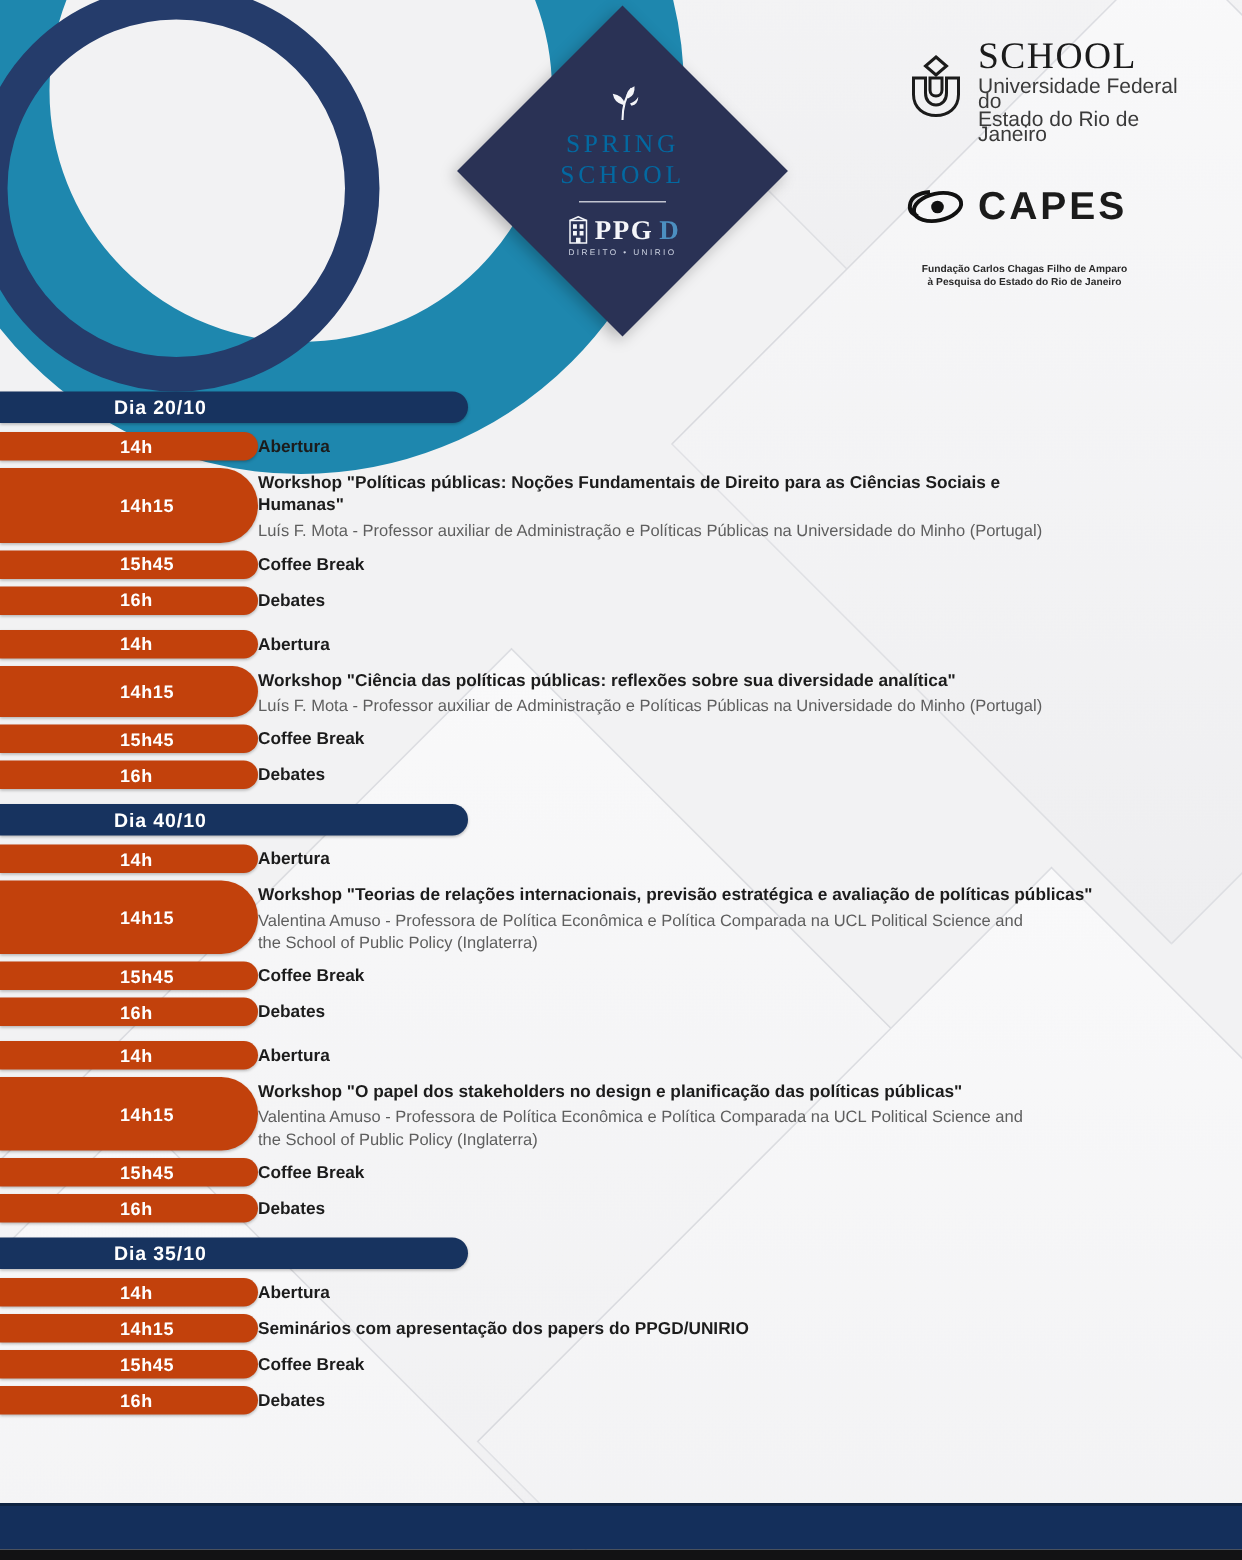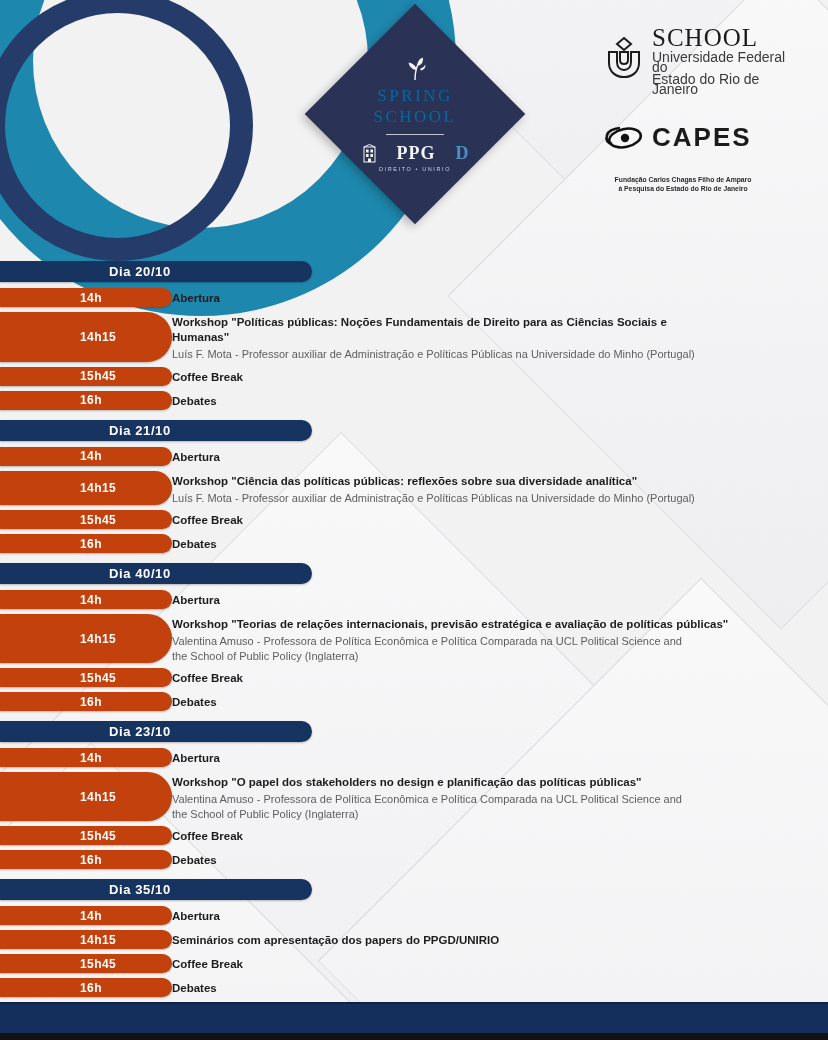--- a/index.html
+++ b/index.html
@@ -20,40 +20,40 @@
   .ring-navy{left:-18px;top:-10px;width:225px;height:225px;border:23px solid #253c6b;z-index:2;}
   
   .diamond{position:absolute;left:337px;top:36px;width:156px;height:156px;z-index:3;}
   .diamond-bg{position:absolute;inset:0;background:#2a3255;transform:rotate(45deg);
               box-shadow:0 4px 10px rgba(0,0,0,0.25);}
   .diamond-content{position:absolute;inset:0;display:flex;flex-direction:column;align-items:center;
                    justify-content:center;color:#f4f5f9;text-align:center;}
   .spring-title{font-family:"Liberation Serif",serif;font-size:17px;letter-spacing:2.5px;
                 line-height:21px;color:#0369a1;}
   .diamond-divider{width:58px;height:1px;background:rgba(244,245,249,0.75);margin:7px 0 8px;}
-  .brand-row{display:flex;align-items:center;gap:20px;}
+  .brand-row{display:flex;align-items:center;gap:4px;}
   .brand-ppg{font-family:"Liberation Serif",serif;font-size:18px;font-weight:bold;letter-spacing:1px;color:#f4f5f9;}
   .brand-d{font-family:"Liberation Serif",serif;font-size:18px;font-weight:bold;color:#4c8fc0;}
   .brand-sub{font-size:5.5px;letter-spacing:1.6px;color:#cdd3e2;margin-top:2px;}
   .leaf{margin-bottom:4px;}
   
   .partners{position:absolute;left:602px;top:26px;width:200px;z-index:3;color:#1b1b1b;}
   .p-row{display:flex;align-items:center;gap:6px;}
   .unirio-text .u-name{font-family:"Liberation Serif",serif;font-size:25px;letter-spacing:1px;line-height:24px;}
   .unirio-text .u-sub{font-size:14px;color:#3a3a3a;line-height:10px;margin-top:2px;}
   .capes-row{margin-top:28px;}
   .capes-name{font-size:26px;font-weight:bold;letter-spacing:2px;}
   .faperj-block{margin-top:23px;}
   .faperj-name{font-size:24px;font-weight:bold;letter-spacing:1px;font-style:italic;}
   .faperj-sub{font-size:6.8px;font-weight:bold;color:#2a2a2a;line-height:8.5px;margin-top:3px;text-align:center;width:162px;}
   
   .schedule{position:absolute;left:0;top:261px;width:828px;z-index:4;}
   .day-block{margin-bottom:10px;}
   .day-pill{width:312px;height:21px;background:#17335f;border-radius:0 999px 999px 0;
-            display:flex;align-items:center;padding-left:109px;box-sizing:border-box;
+            display:flex;align-items:center;padding-left:76px;box-sizing:border-box;
             color:#fff;font-size:13px;font-weight:bold;letter-spacing:0.6px;margin-bottom:6px;
             box-shadow:0 1px 2px rgba(0,0,0,0.25);}
   .sched-row{display:flex;align-items:stretch;margin-bottom:5px;min-height:19px;}
   .time-pill{flex:0 0 172px;background:#c2410c;border-radius:0 999px 999px 0;
              display:flex;align-items:center;padding-left:80px;box-sizing:border-box;
              color:#fff;font-size:12px;font-weight:bold;letter-spacing:0.4px;
              box-shadow:0 1px 2px rgba(0,0,0,0.25);}
   .event-text{max-width:645px;padding-top:1px;}
   .event-title{font-size:11.5px;font-weight:bold;color:#1c1c1c;line-height:15px;white-space:pre-line;padding-top:2px;}
   .event-speaker{font-size:11px;color:#5e5e5e;line-height:14.5px;margin-top:2px;white-space:pre-line;}
@@ -177,23 +177,20 @@
         <div class="sched-row">
           <div class="time-pill">
             <span>16h</span>
           </div>
           <div class="event-text">
             <div class="event-title">Debates</div>
           </div>
         </div>
       </section>
       <section class="day-block">
-        <div class="day-pill">
-          <span>Dia 21/10</span>
-        </div>
         <div class="sched-row">
           <div class="time-pill">
             <span>14h</span>
           </div>
           <div class="event-text">
             <div class="event-title">Abertura</div>
           </div>
         </div>
         <div class="sched-row tall">
           <div class="time-pill">
@@ -254,23 +251,20 @@
         <div class="sched-row">
           <div class="time-pill">
             <span>16h</span>
           </div>
           <div class="event-text">
             <div class="event-title">Debates</div>
           </div>
         </div>
       </section>
       <section class="day-block">
-        <div class="day-pill">
-          <span>Dia 23/10</span>
-        </div>
         <div class="sched-row">
           <div class="time-pill">
             <span>14h</span>
           </div>
           <div class="event-text">
             <div class="event-title">Abertura</div>
           </div>
         </div>
         <div class="sched-row tall">
           <div class="time-pill">

